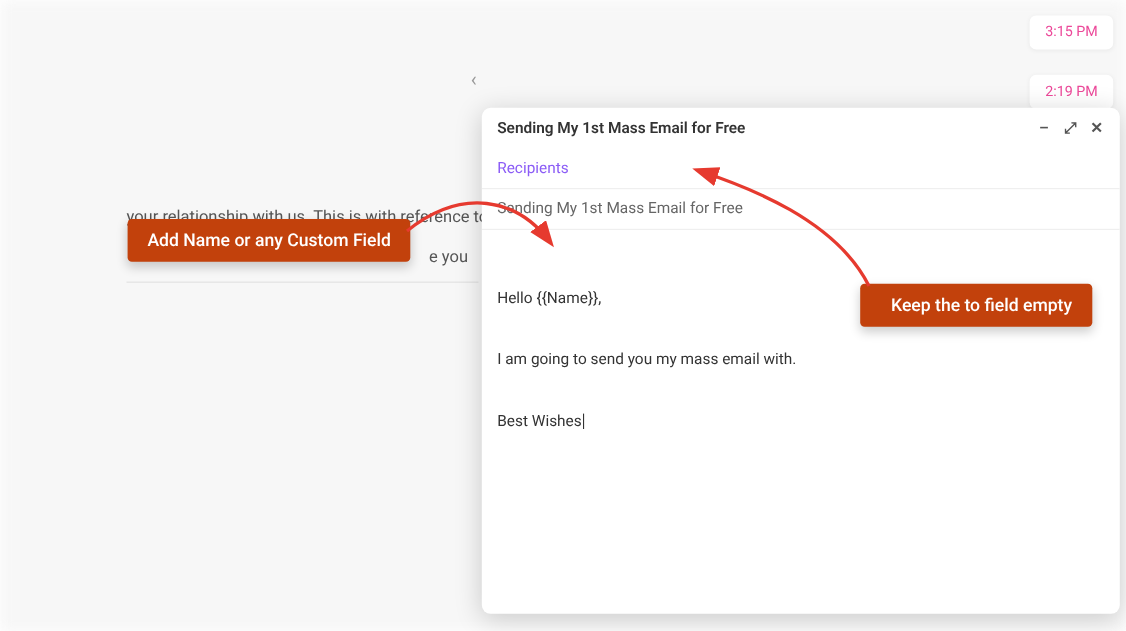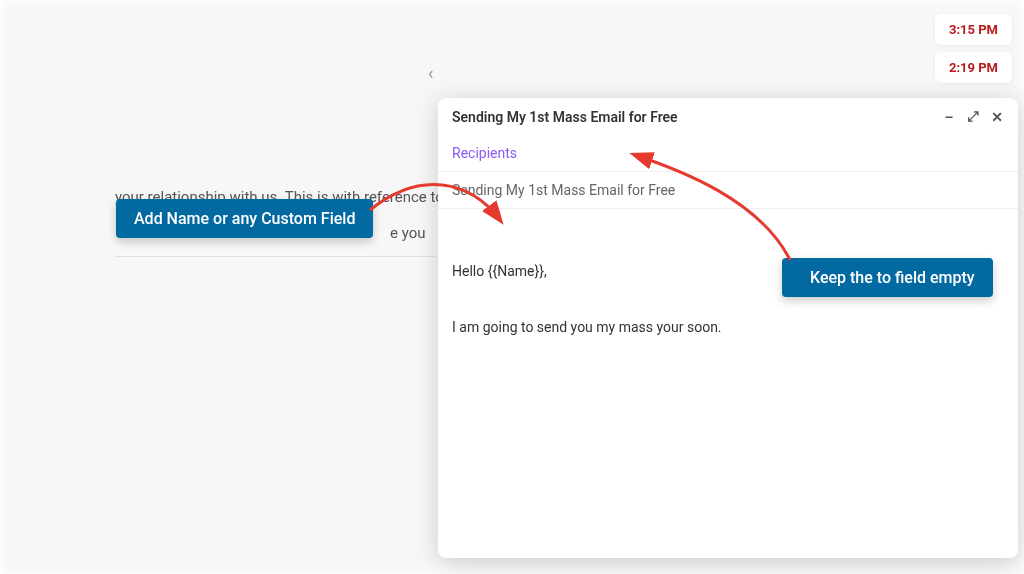--- a/index.html
+++ b/index.html
@@ -31,26 +31,26 @@
       background: #e0e0e0;
     }
 
     .time-pill {
       position: absolute;
       right: 12px;
       background: #fff;
       padding: 8px 14px;
       border-radius: 6px;
       font-size: 13px;
-      font-weight: 700;
-      color: #b91c1c;
+      font-weight: 400;
+      color: #ec4899;
       box-shadow: 0 1px 4px rgba(0,0,0,0.05);
     }
     .time1 { top: 14px; }
-    .time2 { top: 52px; }
+    .time2 { top: 68px; }
 
     .back-chevron {
       position: absolute;
       top: 62px; left: 428px;
       color: #999;
       font-size: 18px;
     }
 
     .compose {
       position: absolute;
@@ -108,21 +108,21 @@
       content: '';
       display: inline-block;
       width: 1px; height: 14px;
       background: #333;
       vertical-align: middle;
       margin-left: 1px;
     }
 
     .callout {
       position: absolute;
-      background: #0369a1;
+      background: #c2410c;
       color: #fff;
       padding: 10px 18px;
       border-radius: 4px;
       font-size: 16px;
       font-weight: 500;
       box-shadow: 0 4px 10px rgba(0,0,0,0.2);
       white-space: nowrap;
     }
     .callout-left { top: 199px; left: 116px; }
     .callout-right { top: 258px; left: 782px; padding-left: 28px; }
@@ -150,21 +150,22 @@
   <div class="compose-header">
     <span class="compose-header-title">Sending My 1st Mass Email for Free</span>
     <span class="ctrl">–</span>
     <span class="ctrl">⤢</span>
     <span class="ctrl">✕</span>
   </div>
   <div class="compose-row">Recipients</div>
   <div class="compose-subject">Sending My 1st Mass Email for Free</div>
   <div class="compose-body">
     <p>Hello {{Name}},</p>
-    <p>I am going to send you my mass your soon.</p>
+    <p>I am going to send you my mass email with.</p>
+    <p class="cursor-caret">Best Wishes</p>
   </div>
 </div>
 
 <div class="callout callout-left">Add Name or any Custom Field</div>
 <div class="callout callout-right">Keep the to field empty</div>
 
 <svg class="arrow" style="top:160px; left:360px;" width="160" height="80">
   <defs>
     <marker id="ah1" markerWidth="10" markerHeight="10" refX="6" refY="3" orient="auto">
       <path d="M0,0 L0,6 L8,3 z" fill="#e63a2f"></path>

